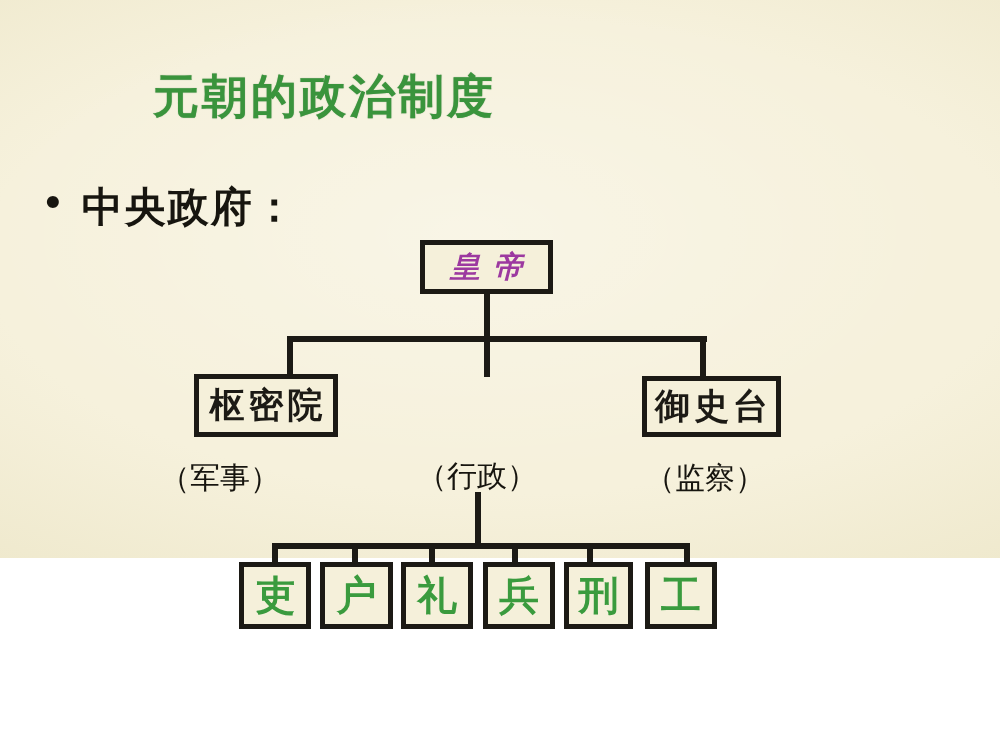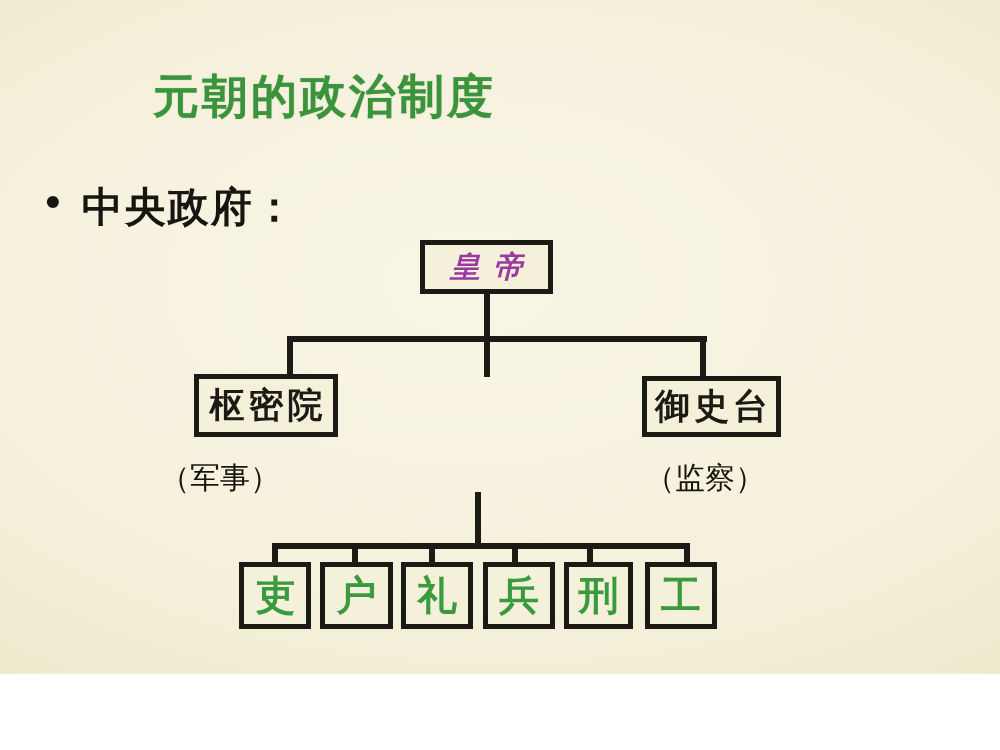--- a/index.html
+++ b/index.html
@@ -1,21 +1,21 @@
 <!DOCTYPE html>
 <html><head>
 <meta charset="utf-8">
 <style>
   html,body{margin:0;padding:0;}
   body{
     width:1000px;height:750px;overflow:hidden;
     font-family:"DejaVu Sans","Liberation Sans",sans-serif;
   }
   .slide{
-    position:relative;width:1000px;height:674px;
+    position:relative;width:1000px;height:558px;
     background:
       radial-gradient(ellipse 78% 70% at 47% 42%, rgba(255,255,255,0.30), rgba(255,255,255,0) 62%),
       radial-gradient(ellipse 135% 112% at 50% 46%, #f6f1dc 38%, #efe9cd 62%, #d6cfa6 82%, #a69d72 95%, #7d7550 100%);
   }
   .title{
     position:absolute;left:153px;top:66px;
     font-size:46px;font-weight:bold;letter-spacing:3px;
     color:#3a943c;
     text-shadow:0 0 1px rgba(35,100,40,0.5);
     white-space:nowrap;
@@ -57,20 +57,21 @@
     <div class="line" style="left:484px;top:294px;width:6px;height:45px;"></div>
     <div class="line" style="left:287px;top:336px;width:420px;height:6px;"></div>
     <div class="line" style="left:287px;top:336px;width:6px;height:40px;"></div>
     <div class="line" style="left:484px;top:336px;width:6px;height:41px;"></div>
     <div class="line" style="left:700px;top:336px;width:6px;height:42px;"></div>
 
     <div class="nbox organ" style="left:162px;top:374px;width:144px;height:63px;margin-left:32px;">枢密院</div>
     <div class="nbox organ" style="left:642px;top:376px;width:139px;height:61px;">御史台</div>
 
     <div class="note" style="left:150px;top:458px;">（军事）</div>
+    <div class="note" style="left:407px;top:456px;">（行政）</div>
     <div class="note" style="left:635px;top:458px;">（监察）</div>
 
     <div class="line" style="left:475px;top:492px;width:6px;height:52px;"></div>
     <div class="line" style="left:272px;top:543px;width:418px;height:6px;"></div>
     <div class="line" style="left:272px;top:543px;width:6px;height:21px;"></div>
     <div class="line" style="left:352px;top:543px;width:6px;height:21px;"></div>
     <div class="line" style="left:429px;top:543px;width:6px;height:21px;"></div>
     <div class="line" style="left:512px;top:543px;width:6px;height:21px;"></div>
     <div class="line" style="left:587px;top:543px;width:6px;height:21px;"></div>
     <div class="line" style="left:684px;top:543px;width:6px;height:21px;"></div>

